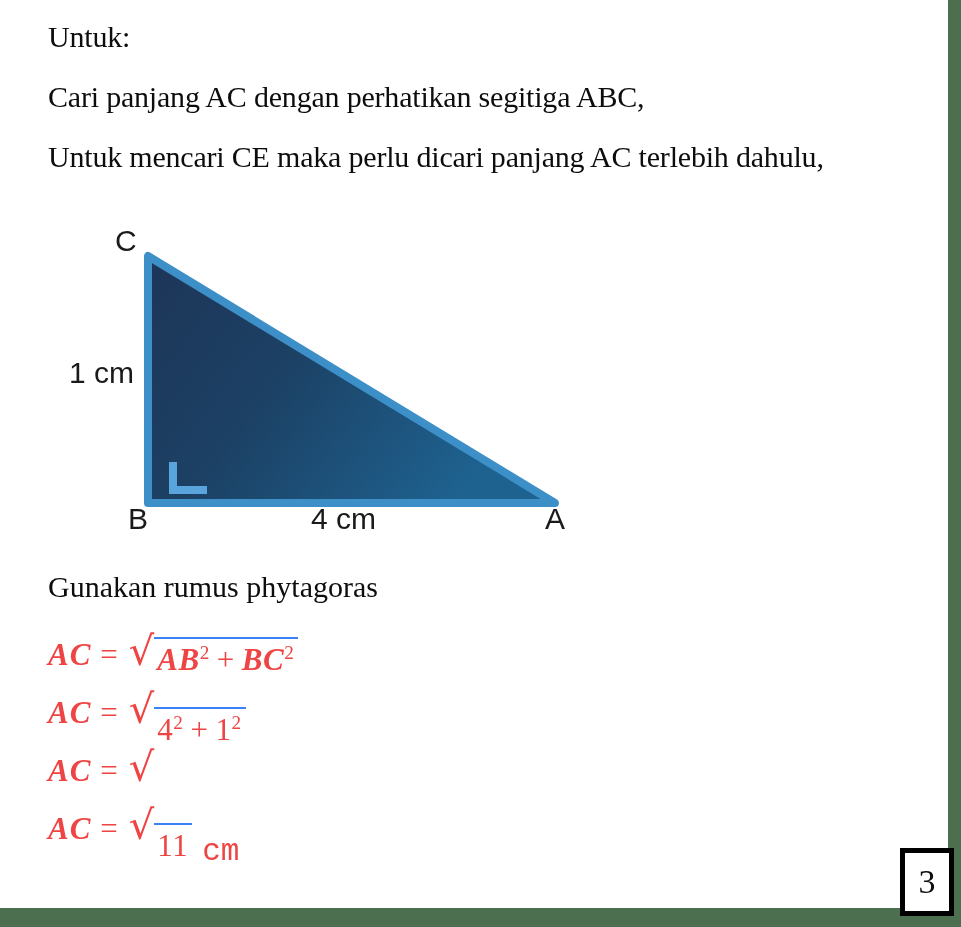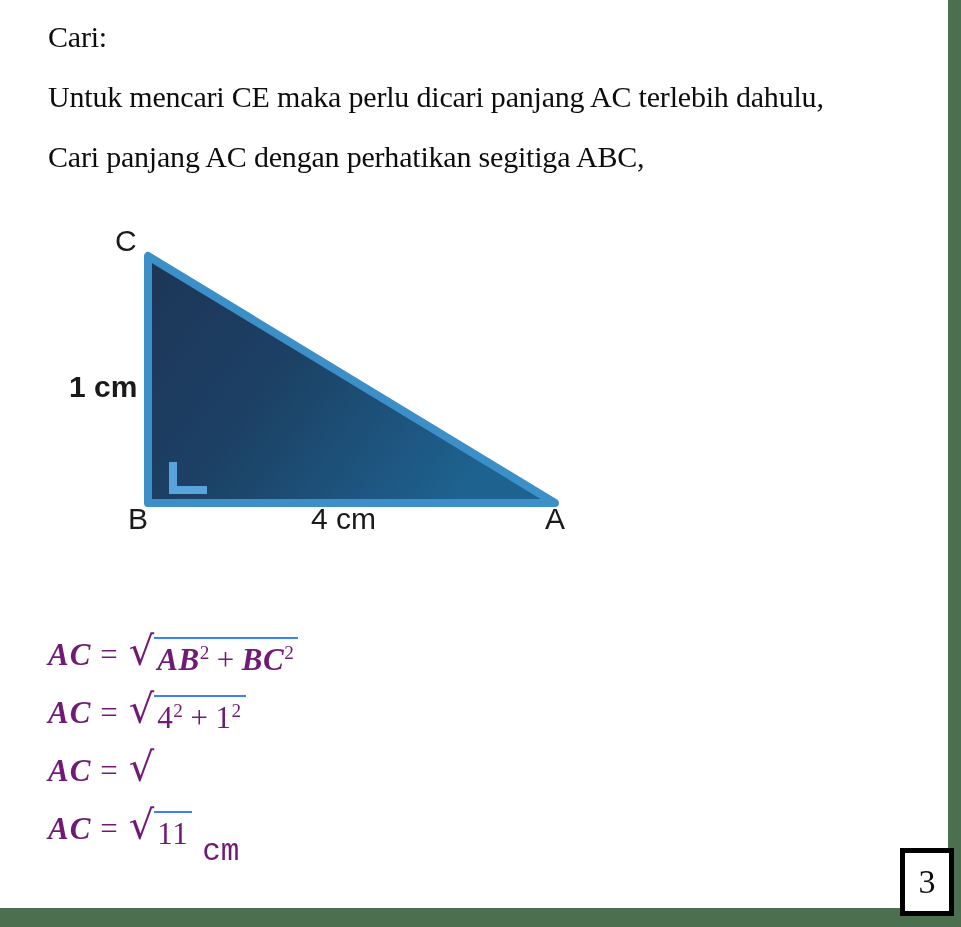--- a/index.html
+++ b/index.html
@@ -63,21 +63,21 @@
   .fig-label {
     position: absolute;
     font-family: "Liberation Sans", "DejaVu Sans", sans-serif;
     font-size: 30px;
     color: #1a1a1a;
     white-space: nowrap;
   }
   .lbl-c { left: 60px;  top: 12px; }
   .lbl-b { left: 73px;  top: 290px; }
   .lbl-a { left: 490px; top: 290px; }
-  .lbl-1cm { left: 14px; top: 158px; font-weight: bold; }
+  .lbl-1cm { left: 14px; top: 144px; }
   .lbl-4cm { left: 256px; top: 290px; }
 
   
   .gunakan {
     position: absolute;
     left: 48px;
     top: 568px;
     font-family: "Liberation Serif", "DejaVu Serif", serif;
     font-size: 30px;
     line-height: 38px;
@@ -90,21 +90,21 @@
     position: absolute;
     left: 48px;
     top: 637px;
     width: 560px;
   }
   .eq {
     height: 58px;
     display: flex;
     align-items: flex-start;
     font-size: 31px;
-    color: #701a75;
+    color: #ef4444;
     white-space: nowrap;
   }
   .mi {
     font-family: "Liberation Serif", "DejaVu Serif", serif;
     font-style: italic;
     font-weight: bold;
     letter-spacing: 1px;
   }
   .mo {
     font-family: "Liberation Serif", "DejaVu Serif", serif;
@@ -123,21 +123,21 @@
     transform: translateY(-1px);
   }
   .radicand {
     border-top: 2px solid #3b82f6;
     padding: 3px 4px 0 3px;
     font-family: "Liberation Serif", "DejaVu Serif", serif;
     font-style: italic;
     font-weight: bold;
     letter-spacing: 0.5px;
   }
-  .radicand.num { font-style: normal; font-weight: normal; }
+  .radicand.num { font-style: normal; font-weight: normal; margin-top: 12px; }
   .radicand .plus { font-style: normal; font-weight: normal; padding: 0 7px; }
   sup {
     font-size: 0.62em;
     vertical-align: super;
     line-height: 0;
     font-style: normal;
     font-weight: normal;
   }
   .unit {
     font-family: Liberation Mono, monospace;
@@ -166,23 +166,23 @@
 </style>
 </head>
 <body>
 
 <div id="page">
 
   <div class="edge-right"></div>
   <div class="edge-bottom"></div>
 
   <div class="prose">
-    <p>Cari:</p>
+    <p>Untuk:</p>
+    <p>Cari panjang AC dengan perhatikan segitiga ABC,</p>
     <p>Untuk mencari CE maka perlu dicari panjang AC terlebih dahulu,</p>
-    <p>Cari panjang AC dengan perhatikan segitiga ABC,</p>
   </div>
 
   <div class="figure">
     <svg width="560" height="330" viewBox="0 0 560 330">
       <defs>
         <linearGradient id="triFill" x1="0" y1="0" x2="1" y2="0.45">
           <stop offset="0%" stop-color="#1d3557"></stop>
           <stop offset="45%" stop-color="#1c4165"></stop>
           <stop offset="100%" stop-color="#1e6290"></stop>
         </linearGradient>
@@ -192,20 +192,21 @@
 
       <polyline points="118,250 118,278 152,278" fill="none" stroke="#5aa4dd" stroke-width="8" stroke-linecap="butt" stroke-linejoin="miter"></polyline>
     </svg>
     <span class="fig-label lbl-c">C</span>
     <span class="fig-label lbl-b">B</span>
     <span class="fig-label lbl-a">A</span>
     <span class="fig-label lbl-1cm">1 cm</span>
     <span class="fig-label lbl-4cm">4 cm</span>
   </div>
 
+  <div class="gunakan">Gunakan rumus phytagoras</div>
 
   <div class="math-block">
 
     <div class="eq">
       <span class="mi">AC</span>
       <span class="mo">=</span>
       <span class="sqrt">
         <span class="radic">√</span>
         <span class="radicand">
           <span>AB</span><sup>2</sup><span class="plus">+</span><span>BC</span><sup>2</sup>

